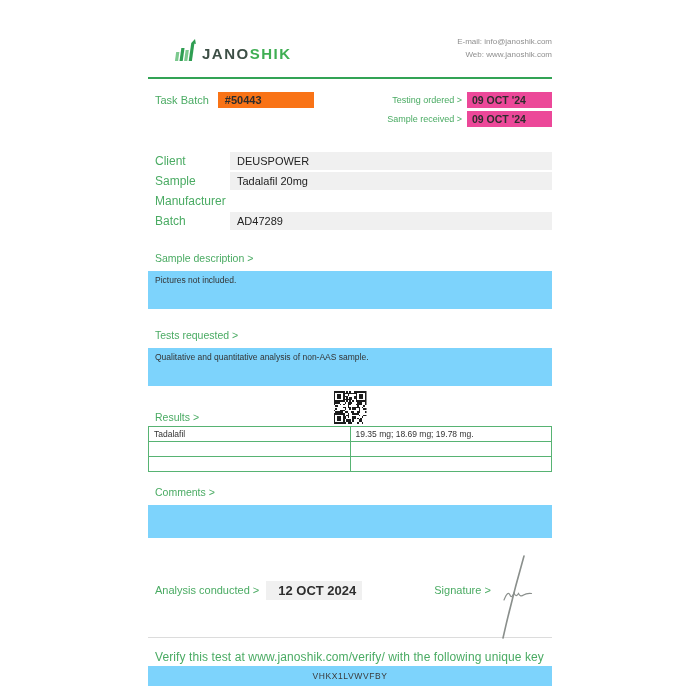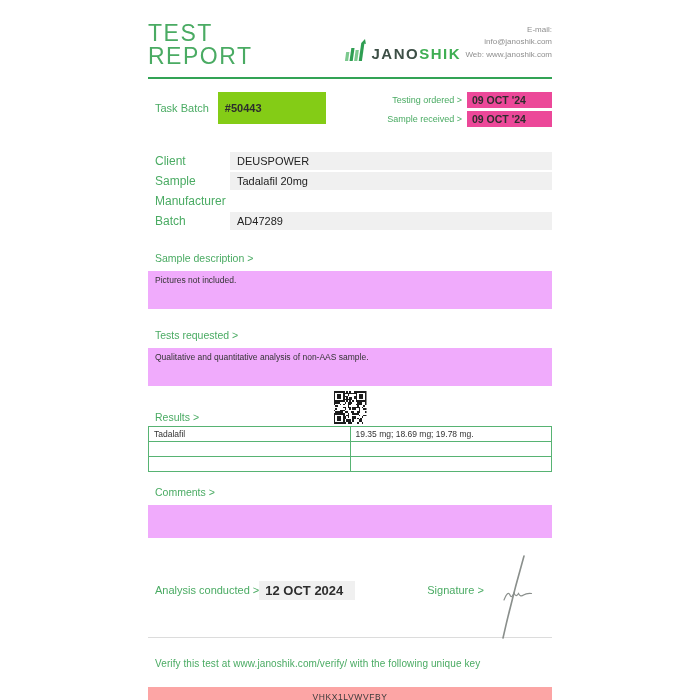--- a/index.html
+++ b/index.html
@@ -15,69 +15,68 @@
   .wordmark { font-size:15px; font-weight:bold; letter-spacing:1.5px; color:#3d4f46; }
   .wordmark .accent { color:#3fae53; }
   .contact { margin-left:auto; text-align:right; font-size:8px; color:#8f8f8f; line-height:1.6; padding-bottom:6px; }
   .rule-green { height:2px; background:#33a355; margin-top:9px; }
 
   
   .task-row { display:flex; margin-top:13px; align-items:flex-start; }
   .task-left { display:flex; align-items:center; }
   .lbl { color:#4aab63; }
   .task-label { font-size:11px; padding-left:7px; }
-  .task-box { background:#84cc16; width:108px; margin-left:9px; padding:10px 7px; font-size:11px; font-weight:bold; color:#2d2d2d; }
+  .task-box { background:#f97316; width:96px; margin-left:9px; padding:2px 7px; font-size:11px; font-weight:bold; color:#2d2d2d; }
   .task-right { margin-left:auto; display:flex; flex-direction:column; gap:3px; }
   .tr-line { display:flex; align-items:center; justify-content:flex-end; }
   .tr-label { font-size:9px; margin-right:5px; }
   .tr-box { background:#ec4899; width:85px; padding:2px 5px; font-size:10.5px; font-weight:bold; color:#2d2d2d; white-space:nowrap; }
 
   
   .info { margin-top:25px; }
   .info-row { display:flex; align-items:center; margin-bottom:2.5px; height:17.5px; }
   .info-label { width:82px; font-size:12px; padding-left:7px; }
   .info-box { flex:1; background:#f0f0f0; height:100%; display:flex; align-items:center; padding-left:7px; font-size:11px; color:#222; }
 
   
   .sec-label { font-size:10.5px; color:#4aab63; padding-left:7px; }
-  .grey-box { background:#f0abfc; padding:4px 7px; font-size:8.5px; color:#333; }
+  .grey-box { background:#7dd3fc; padding:4px 7px; font-size:8.5px; color:#333; }
   .sec-desc { margin-top:22px; }
   .sec-desc .grey-box, .sec-tests .grey-box { height:38px; margin-top:7px; }
   .sec-tests { margin-top:20px; }
 
   
   .results-head { position:relative; height:38px; margin-top:2px; }
   .results-label { position:absolute; left:0; bottom:3px; }
   .qr { position:absolute; left:50%; transform:translateX(-50%); top:3px; }
   table.results { width:100%; border-collapse:collapse; }
   table.results td { border:1px solid #57b373; height:15px; font-size:8.5px; color:#333; padding:1px 5px; }
   table.results td.c1 { width:50%; }
 
   
   .sec-comments { margin-top:14px; }
   .sec-comments .grey-box { height:33px; margin-top:7px; }
 
   
   .foot-row { display:flex; align-items:center; margin-top:43px; position:relative; }
   .analysis-label { font-size:11px; padding-left:7px; }
-  .analysis-box { background:#f0f0f0; width:96px; padding:2px 6px; font-size:13px; font-weight:bold; color:#2d2d2d; white-space:nowrap; }
+  .analysis-box { background:#f0f0f0; margin-left:7px; width:96px; padding:2px 6px; font-size:13px; font-weight:bold; color:#2d2d2d; white-space:nowrap;text-align:right; }
   .sig-label { font-size:11px; margin-left:72px; }
   .sig-svg { position:absolute; left:342px; top:-27px; pointer-events:none; }
   .rule-grey { height:1px; background:#dcdcdc; margin-top:37px; }
-  .verify { margin-top:20px; font-size:10px; color:#4aab63; padding-left:7px; letter-spacing:0.1px; }
-  .key-box { background:#fca5a5; margin-top:18px; height:20px; display:flex; align-items:center; justify-content:center; font-size:8.5px; letter-spacing:0.6px; color:#3a3a3a; }
+  .verify { margin-top:12px; font-size:12px; color:#4aab63; padding-left:7px; letter-spacing:0.1px; }
+  .key-box { background:#7dd3fc; margin-top:2px; height:20px; display:flex; align-items:center; justify-content:center; font-size:8.5px; letter-spacing:0.6px; color:#3a3a3a; }
 </style>
 </head>
 <body>
 
 <div class="page">
   <div class="content">
 
     <div class="hdr">
-      <div class="title">TEST REPORT</div>
       <div class="logo">
         <span class="logo-icon">
           <svg width="34" height="24" viewBox="0 0 34 24">
             <g transform="skewX(-8)">
               <rect x="10" y="13" width="3.2" height="9" fill="#7cc98e"></rect>
               <rect x="14.6" y="9" width="3.2" height="13" fill="#2f9e52"></rect>
               <rect x="19.2" y="11" width="3.2" height="11" fill="#7cc98e"></rect>
               <rect x="23.8" y="4" width="3.2" height="18" fill="#2f9e52"></rect>
               <path d="M23.8 4 L27 0 L28.6 5 Z" fill="#2f9e52"></path>
             </g>

